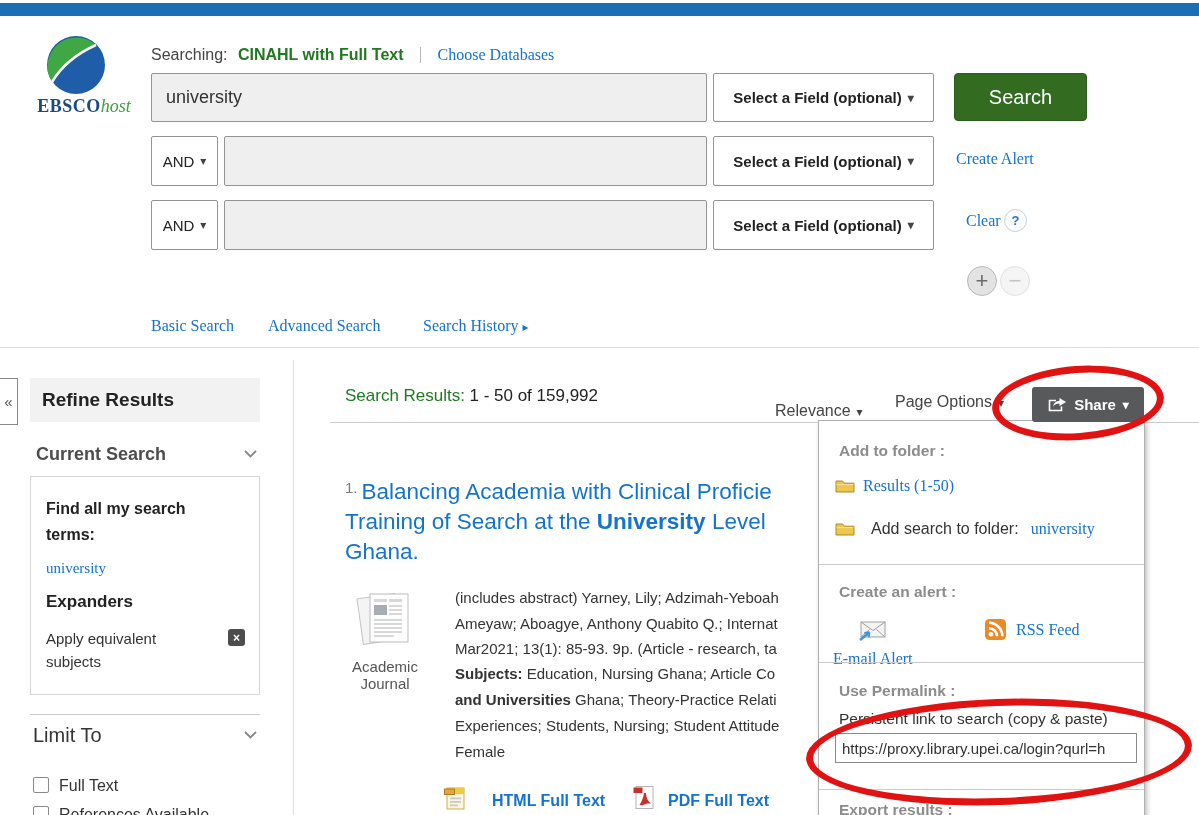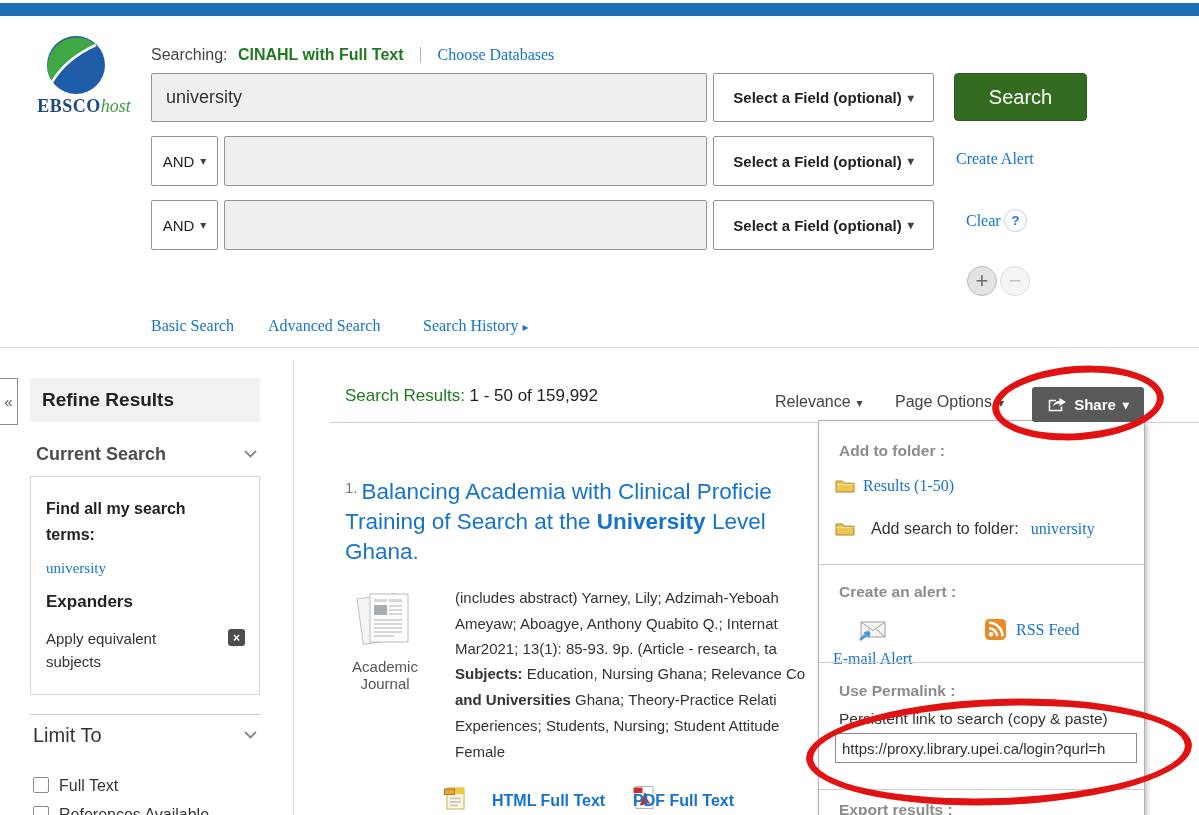--- a/index.html
+++ b/index.html
@@ -155,21 +155,21 @@
   <span class="abs cb-label" style="left:59px;top:777px;">Full Text</span>
   <span class="abs checkbox" style="left:33px;top:806px;"></span>
   <span class="abs cb-label" style="left:59px;top:806px;">References Available</span>
 
   <div class="abs vdivider" style="left:293px;top:360px;height:455px;"></div>
 
   <div class="abs" style="left:345px;top:386px;">
     <span class="sr-label">Search Results:</span>
     <span class="sr-range">1 - 50 of 159,992</span>
   </div>
-  <div class="abs toolbar-txt" style="left:775px;top:393px;"><span>Relevance</span><span class="caret">▾</span></div>
+  <div class="abs toolbar-txt" style="left:775px;top:402px;"><span>Relevance</span><span class="caret">▾</span></div>
   <div class="abs toolbar-txt" style="left:895px;top:393px;"><span>Page Options</span><span class="caret">▾</span></div>
 
   <div class="abs share-btn">
     <svg width="20" height="16" viewBox="0 0 20 16">
       <path d="M9 3.5 H2.5 V13.5 H14.5 V9.5" fill="none" stroke="#fff" stroke-width="1.6"></path>
       <path d="M12.5 1 L19 5 L12.5 9 V6.6 C9.5 6.6 7.5 7.6 6 9.8 C6.6 6 9 4.2 12.5 3.8 Z" fill="#fff"></path>
     </svg>
     <span>Share</span>
     <span class="caret">▾</span>
   </div>
@@ -204,21 +204,21 @@
     <span>Journal</span>
   </div>
 
   <div class="abs meta" style="left:455px;top:585px;width:440px;">
     <div>(includes abstract) Yarney, Lily; Adzimah-Yeboah</div>
     <div>Ameyaw; Aboagye, Anthony Quabito Q.; Internat</div>
     <div>Mar2021; 13(1): 85-93. 9p. (Article - research, ta</div>
   </div>
 
   <div class="abs meta" style="left:455px;top:661px;width:440px;line-height:26px;">
-    <div><b>Subjects:</b><span> Education, Nursing Ghana; Relevance Co</span></div>
+    <div><b>Subjects:</b><span> Education, Nursing Ghana; Article Co</span></div>
     <div><b>and Universities</b><span> Ghana; Theory-Practice Relati</span></div>
     <div>Experiences; Students, Nursing; Student Attitude</div>
     <div>Female</div>
   </div>
 
   <div class="abs" style="left:443px;top:786px;">
     <svg width="24" height="24" viewBox="0 0 24 24">
       <rect x="4" y="2" width="17" height="21" fill="#fdf6dc" stroke="#c9b04e"></rect>
       <rect x="4" y="2" width="17" height="6" fill="#efc93f"></rect>
       <rect x="1.5" y="3" width="10" height="5.5" fill="#e8a33d" stroke="#b07c20"></rect>
@@ -228,21 +228,21 @@
     </svg>
   </div>
   <a class="abs ft-link" style="left:492px;top:792px;">HTML Full Text</a>
   <div class="abs" style="left:633px;top:785px;">
     <svg width="22" height="25" viewBox="0 0 22 25">
       <rect x="3" y="1.5" width="17" height="22" fill="#fff" stroke="#b4b4b4"></rect>
       <rect x="0.5" y="2.5" width="9" height="5.5" fill="#c9302c"></rect>
       <path d="M6.5 20 C9 16 10.5 12 11 8 L13 8 C13 12.5 15 16.5 18 18.5 C14.8 18.2 12.5 18.6 9.5 20.2 Z" fill="#c9302c"></path>
     </svg>
   </div>
-  <a class="abs ft-link" style="left:633px;top:792px;">PDF Full Text</a>
+  <a class="abs ft-link" style="left:668px;top:792px;">PDF Full Text</a>
 
   <div class="abs share-panel">
     <div class="abs panel-label" style="left:20px;top:21px;">Add to folder :</div>
 
     <a class="abs panel-link" style="left:16px;top:56px;display:flex;align-items:center;gap:8px;">
       <svg width="20" height="16" viewBox="0 0 20 16">
           <path d="M1 3 h6.5 l1.8 2.2 H19 V14 H1 Z" fill="#ecc64f" stroke="#a8892f"></path>
           <path d="M1.5 6.6 h17" stroke="#f7e29a"></path>
         </svg>
       <span class="link">Results (1-50)</span>

